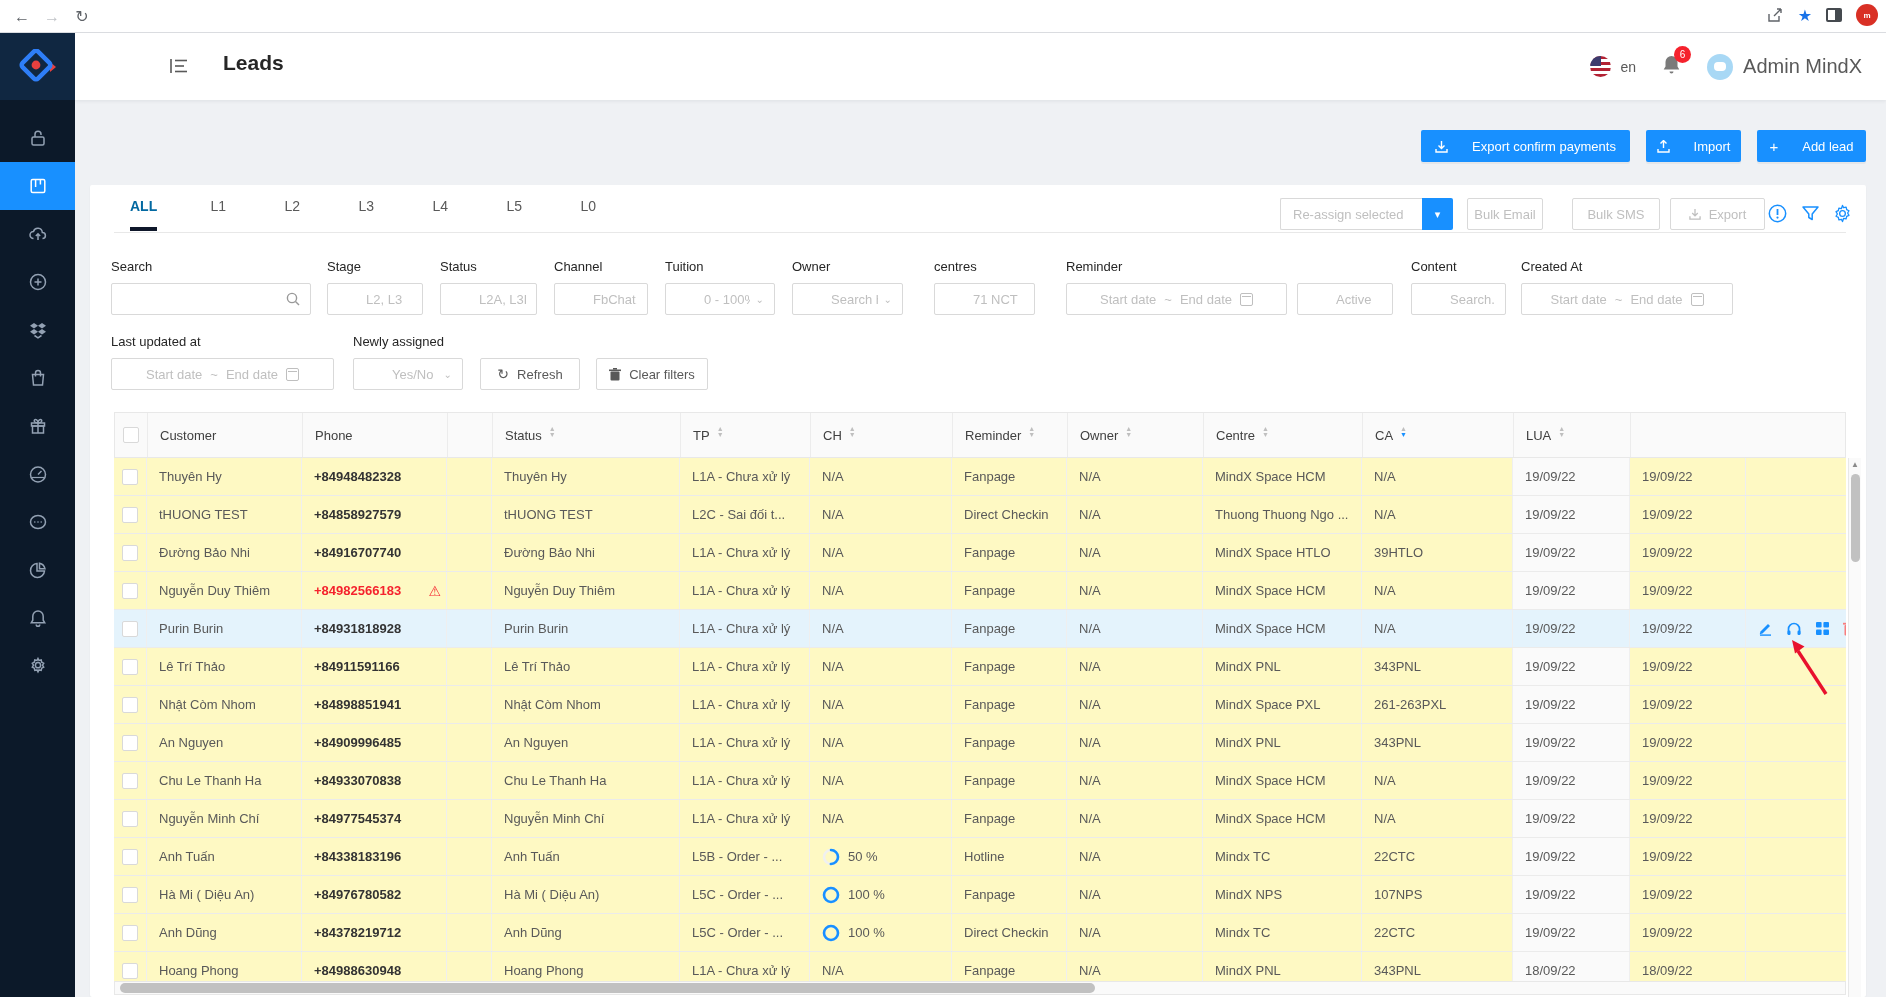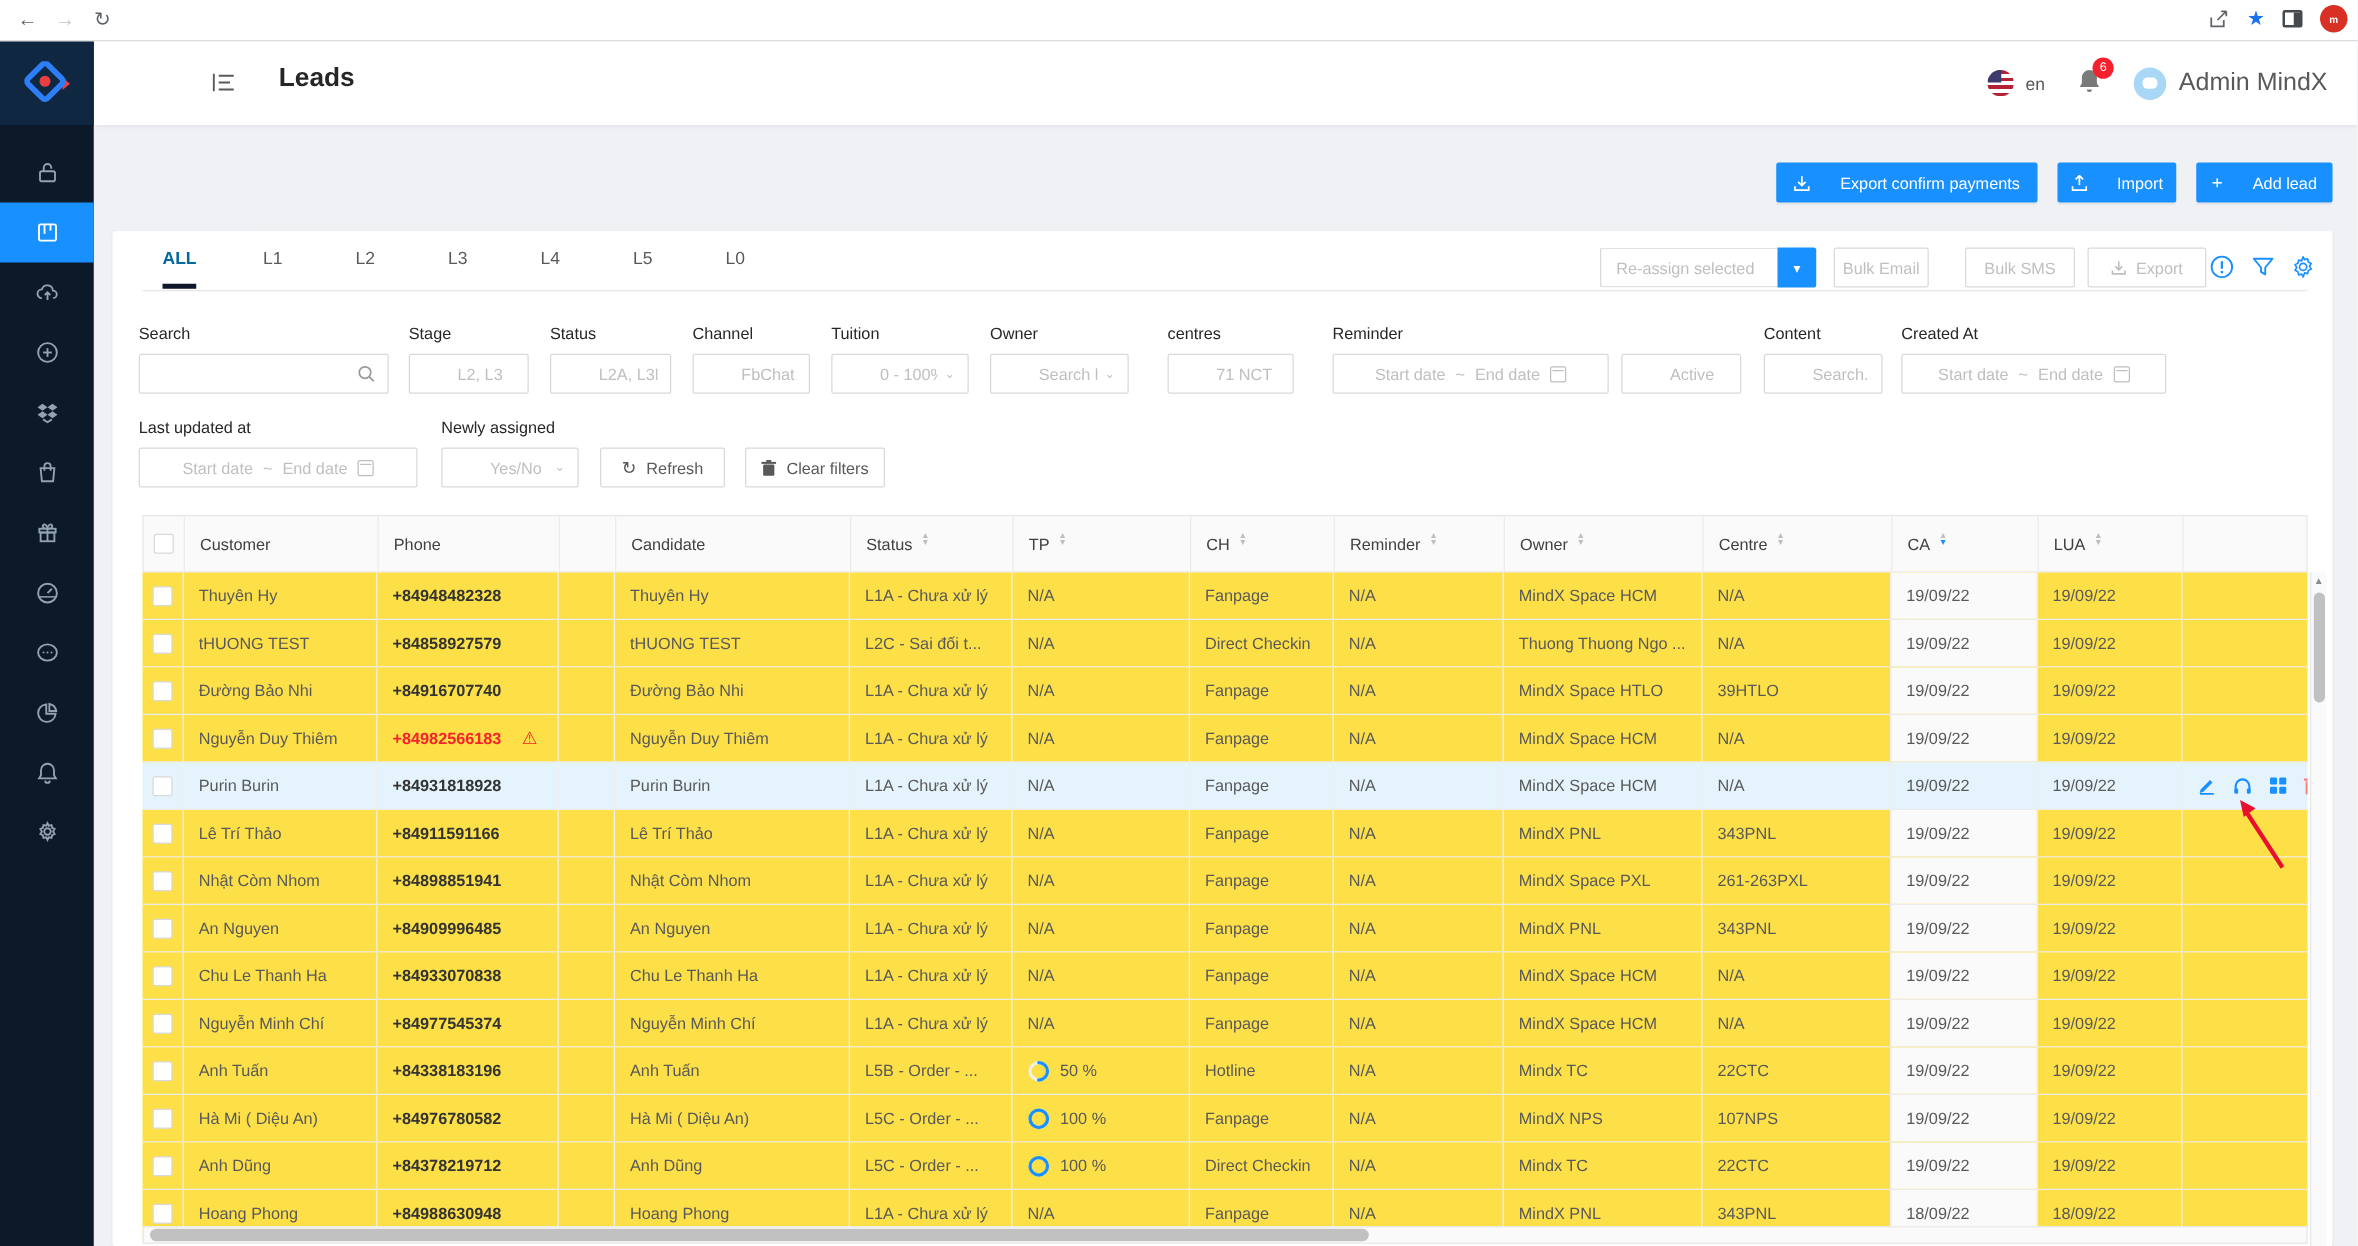--- a/index.html
+++ b/index.html
@@ -71,26 +71,26 @@
 
   
   .table { position:absolute; left:114px; top:412px; width:1732px;
     --cols:33px 155px 145px 45px 188px 130px 142px 115px 136px 159px 151px 117px 116px 100px; }
   .thead { display:grid; grid-template-columns:var(--cols); height:46px; background:#fafafa; border:1px solid #e8e8e8; border-bottom:1px solid #e8e8e8; }
   .th { display:flex; align-items:center; padding-left:12px; font-size:13px; font-weight:400; color:#404040; border-right:1px solid #ececec; overflow:hidden; white-space:nowrap; }
   .th:last-child { border-right:none; }
   .carets { display:inline-flex; flex-direction:column; margin-left:7px; line-height:0; }
   .carets span { font-size:7px; color:#bfbfbf; height:6px; }
   .carets span.on { color:#1890ff; }
-  .tr { display:grid; grid-template-columns:var(--cols); height:38px; border-bottom:1px solid #ebebeb; background:#fde047; }
+  .tr { display:grid; grid-template-columns:var(--cols); height:38px; border-bottom:1px solid #ebebeb; background:#fef9c3; }
   .tr.hl { background:#e4f3fc; }
   .td { display:flex; align-items:center; padding-left:12px; font-size:13px; color:#595959; border-right:1px solid #efefef; overflow:hidden; white-space:nowrap; }
   .td:last-child { border-right:none; }
   .td.c-sel { justify-content:center; padding-left:0; }
-  .td.c-phone { color:#333; font-weight:600; justify-content:space-between; padding-right:16px; }
+  .td.c-phone { color:#333; font-weight:600; justify-content:space-between; padding-right:5px; }
   .td.c-phone.alert { color:#f5222d; }
   .td.c-ca { background:#fafafa; }
   .tr.hl .td.c-ca { background:#e4f3fc; }
   .warn-tri { color:#f5222d; font-size:14px; font-weight:400; }
   .cb { width:16px; height:16px; border:1px solid #d9d9d9; border-radius:2px; background:#fff; cursor:pointer; }
   .pct-txt { margin-left:8px; }
   .row-actions { display:flex; gap:13px; align-items:center; }
   .row-actions svg { cursor:pointer; }
 
   
@@ -394,23 +394,20 @@
       </div>
       <div class="th c-customer">
         <span>Customer</span>
       </div>
       <div class="th c-phone">
         <span>Phone</span>
       </div>
       <div class="th c-warn">
         <span></span>
       </div>
-      <div class="th c-candidate">
-        <span>Candidate</span>
-      </div>
       <div class="th c-status">
         <span>Status</span>
         <span class="carets">
           <span>▲</span>
           <span class="">▼</span>
         </span>
       </div>
       <div class="th c-tp">
         <span>TP</span>
         <span class="carets">

